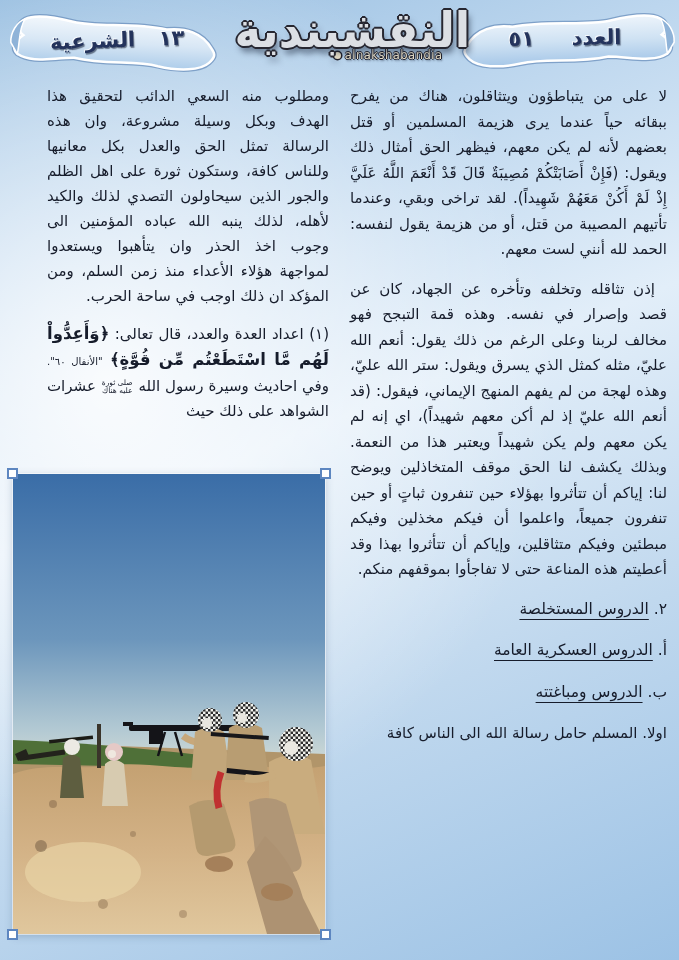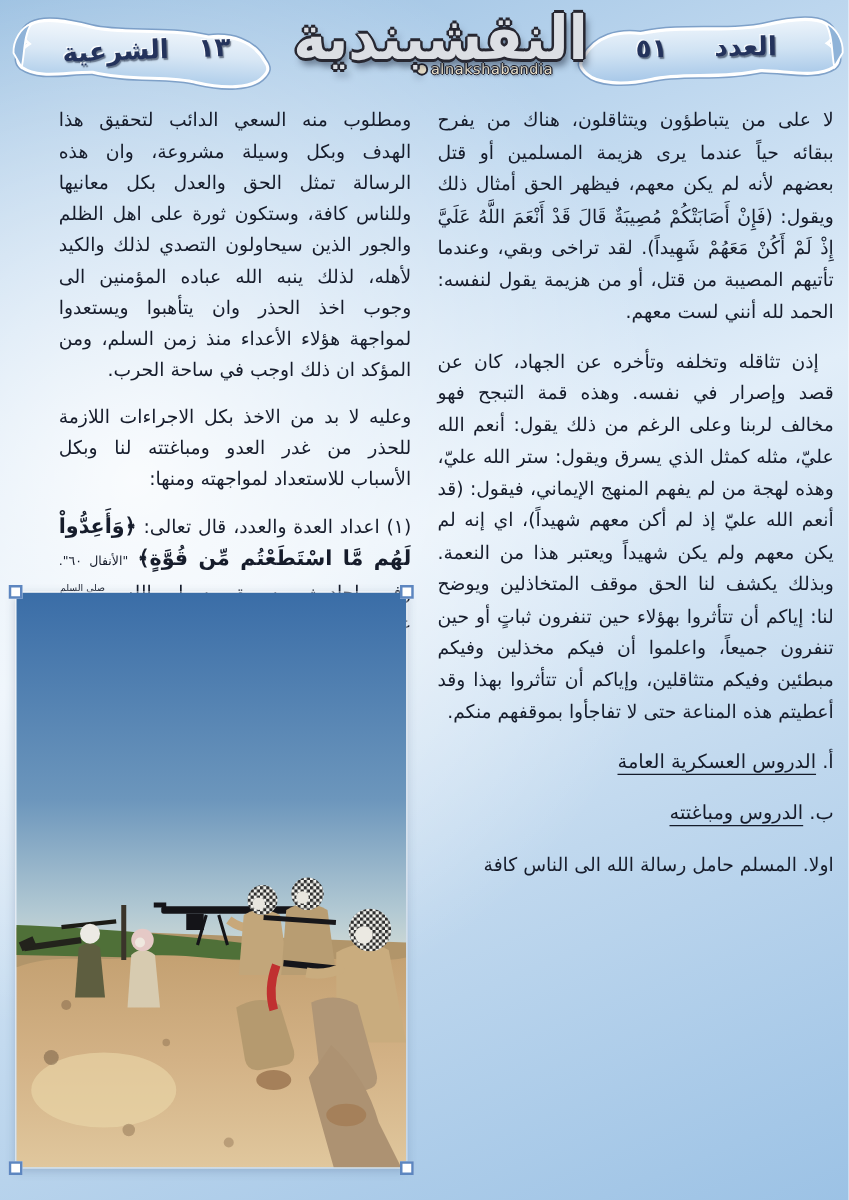--- a/index.html
+++ b/index.html
@@ -128,35 +128,35 @@
       </div>
     </div>
   </div>
 
   <div class="columns">
 
     <section class="col col-main">
       <p>لا على من يتباطؤون ويتثاقلون، هناك من يفرح ببقائه حياً عندما يرى هزيمة المسلمين أو قتل بعضهم لأنه لم يكن معهم، فيظهر الحق أمثال ذلك ويقول: (فَإِنْ أَصَابَتْكُمْ مُصِيبَةٌ قَالَ قَدْ أَنْعَمَ اللَّهُ عَلَيَّ إِذْ لَمْ أَكُنْ مَعَهُمْ شَهِيداً). لقد تراخى وبقي، وعندما تأتيهم المصيبة من قتل، أو من هزيمة يقول لنفسه: الحمد لله أنني لست معهم.</p>
       <p class="indent">إذن تثاقله وتخلفه وتأخره عن الجهاد، كان عن قصد وإصرار في نفسه. وهذه قمة التبجح فهو مخالف لربنا وعلى الرغم من ذلك يقول: أنعم الله عليّ، مثله كمثل الذي يسرق ويقول: ستر الله عليّ، وهذه لهجة من لم يفهم المنهج الإيماني، فيقول: (قد أنعم الله عليّ إذ لم أكن معهم شهيداً)، اي إنه لم يكن معهم ولم يكن شهيداً ويعتبر هذا من النعمة. وبذلك يكشف لنا الحق موقف المتخاذلين ويوضح لنا: إياكم أن تتأثروا بهؤلاء حين تنفرون ثباتٍ أو حين تنفرون جميعاً، واعلموا أن فيكم مخذلين وفيكم مبطئين وفيكم متثاقلين، وإياكم أن تتأثروا بهذا وقد أعطيتم هذه المناعة حتى لا تفاجأوا بموقفهم منكم.</p>
 
+      <h3><span>٢. </span><span class="u">الدروس المستخلصة</span></h3>
 
       <h3><span>أ. </span><span class="u">الدروس العسكرية العامة</span></h3>
 
 
       <h3><span>ب. </span><span class="u">الدروس ومباغتته</span></h3>
 
       <p>اولا. المسلم حامل رسالة الله الى الناس كافة</p>
     </section>
 
     <section class="col col-side">
       <p>ومطلوب منه السعي الدائب لتحقيق هذا الهدف وبكل وسيلة مشروعة، وان هذه الرسالة تمثل الحق والعدل بكل معانيها وللناس كافة، وستكون ثورة على اهل الظلم والجور الذين سيحاولون التصدي لذلك والكيد لأهله، لذلك ينبه الله عباده المؤمنين الى وجوب اخذ الحذر وان يتأهبوا ويستعدوا لمواجهة هؤلاء الأعداء منذ زمن السلم، ومن المؤكد ان ذلك اوجب في ساحة الحرب.</p>
-      <p>وعليه لا بد من الاخذ بكل الاجراءات اللازمة للحذر من غدر العدو ومباغتته لنا وبكل الأسباب للاستعداد لمواجهته ومنها:</p>
 
       <p><span>(١) اعداد العدة والعدد، قال تعالى: </span><span class="verse">﴿وَأَعِدُّواْ لَهُم مَّا اسْتَطَعْتُم مِّن قُوَّةٍ﴾</span> <span class="verse-ref">"الأنفال ٦٠".</span><span> وفي احاديث وسيرة رسول الله </span><span class="pbuh">
-            <span>صلى السلم</span>
+            <span>صلى ثورة</span>
             <span>عليه هناك</span>
           </span><span> عشرات الشواهد على ذلك حيث</span></p>
 
       <figure class="photo">
         <span class="corner-mark cm-tl"></span>
         <span class="corner-mark cm-tr"></span>
         <span class="corner-mark cm-bl"></span>
         <span class="corner-mark cm-br"></span>
         <svg viewBox="0 0 312 460" preserveAspectRatio="none">
           <defs>

